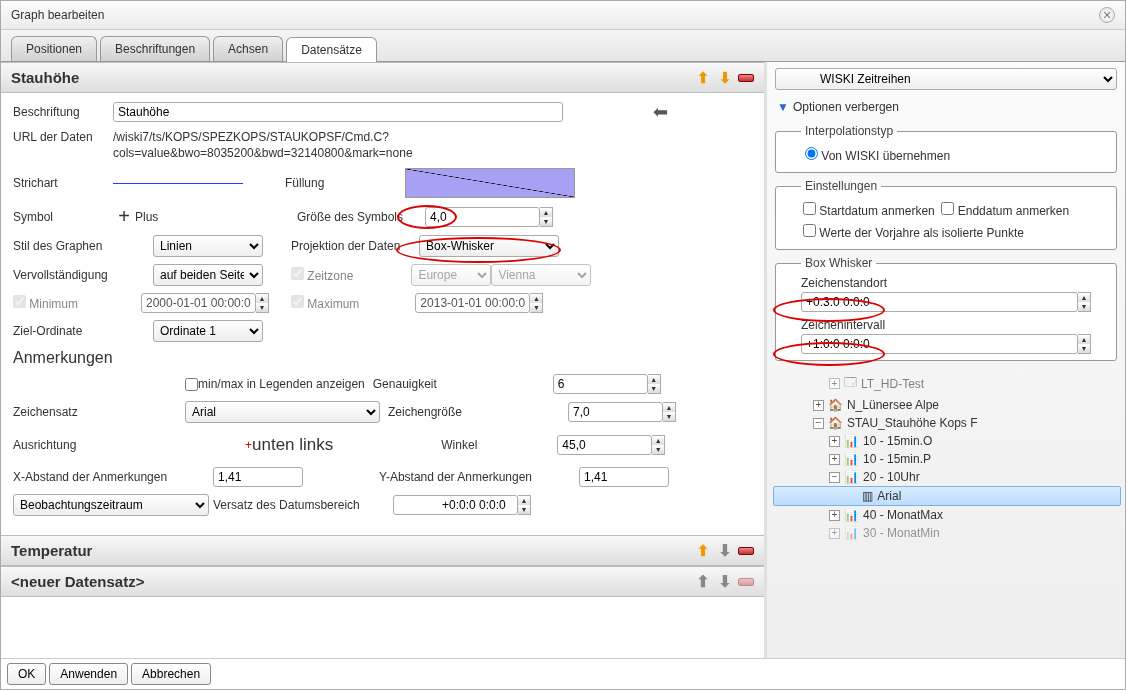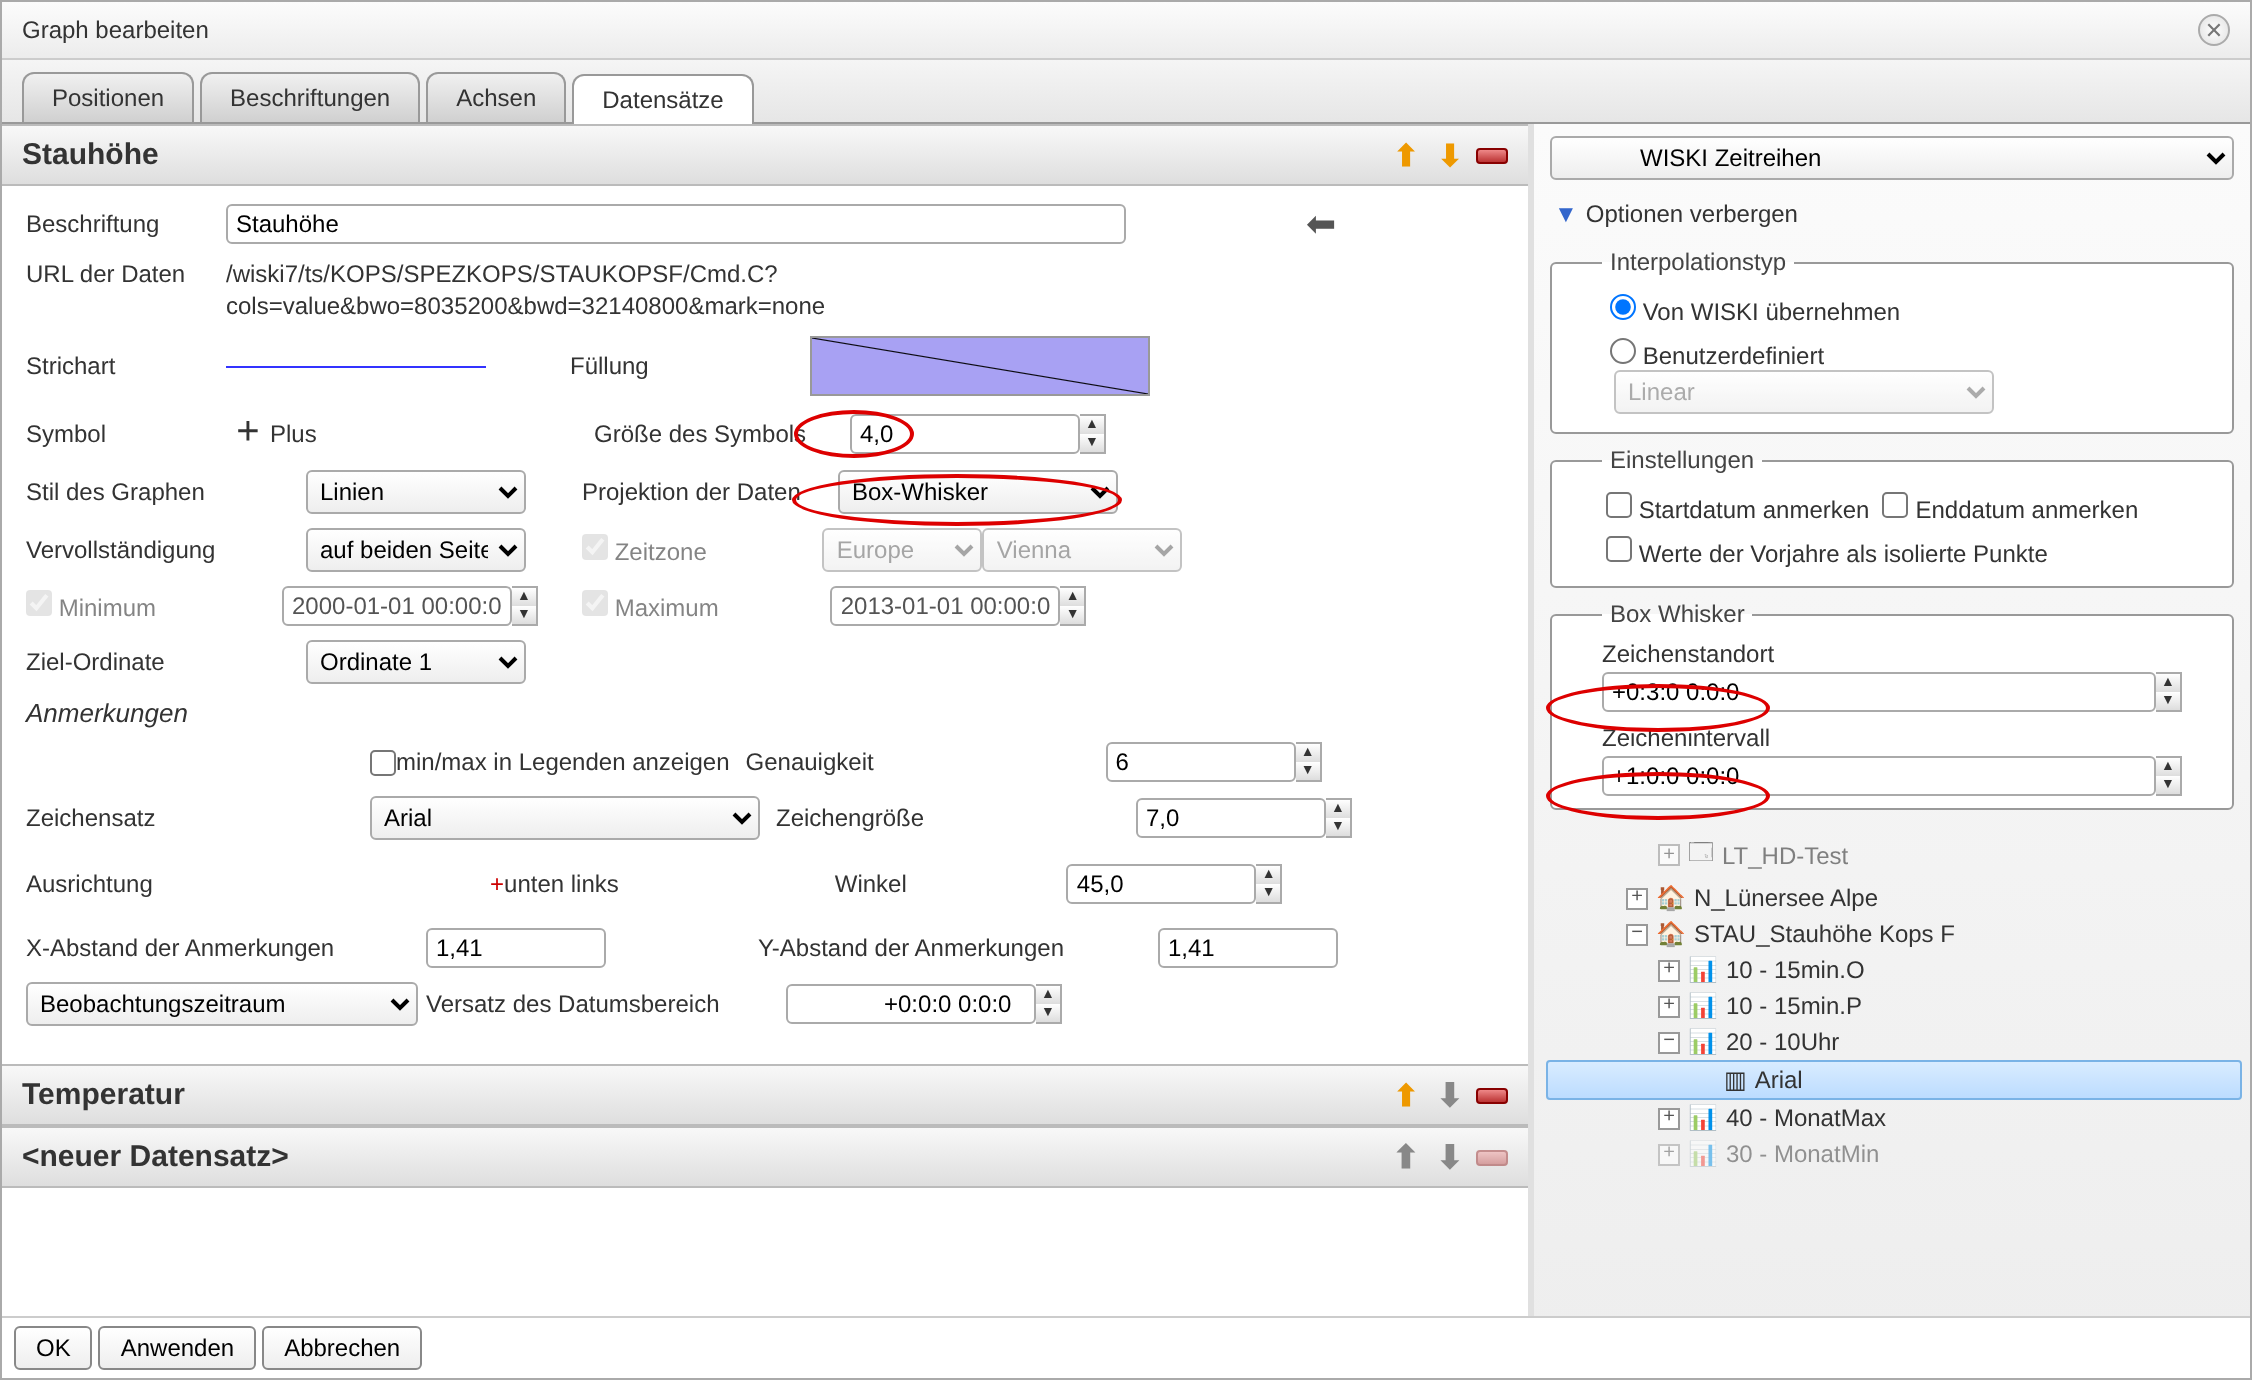--- a/index.html
+++ b/index.html
@@ -263,21 +263,21 @@
             </div>
           </div>
       </div>
 
       <div class="row">
         <span class="lbl-w">Ziel-Ordinate</span>
         <select style="width:110px;"><option>Ordinate 1</option></select>
       </div>
 
       <div class="row">
-          <span style="font-size:13px;font-style:italic;">Anmerkungen</span>
+          <span style="font-size:16px;">Anmerkungen</span>
         </div>
 
       <div class="row">
         <span style="width:172px;"></span>
         <input type="checkbox" style=""> 
           <span>min/max in Legenden anzeigen</span>
         <span style="width:8px;"></span>
         <span style="width:180px;">Genauigkeit</span>
         <div class="spinner-wrap">
             <input type="text" style="width: 95px;" value="6">
@@ -299,21 +299,21 @@
               <div>▲</div>
               <div>▼</div>
             </div>
           </div>
       </div>
 
       <div class="row" style="margin-top:12px;">
         <span style="width:172px;">Ausrichtung</span>
         <span style="width:60px;"></span>
         <span style="color:#c00;font-size:12px;">+</span>
-          <span style="font-size:12px;">unten links</span>
+          <span style="font-size:17px;">unten links</span>
         <span style="width:108px;"></span>
         <span style="width:116px;">Winkel</span>
         <div class="spinner-wrap">
             <input type="text" style="width: 95px;" value="45,0">
             <div class="spinner-btns">
               <div>▲</div>
               <div>▼</div>
             </div>
           </div>
       </div>
@@ -362,23 +362,20 @@
   <div class="right-pane" style="position:relative;">
     <select class="right-select"><option>WISKI Zeitreihen</option></select>
     <div class="right-toggle">
       <span style="color:#36c;">▼</span>
       <span>Optionen verbergen</span>
     </div>
 
     <fieldset>
       <legend>Interpolationstyp</legend>
       <div style="padding:3px 4px;"><input type="radio" checked="" style=""> <span>Von WISKI übernehmen</span></div>
-      <div style="padding:3px 4px;"><input type="radio" style=""> <span>Benutzerdefiniert</span>
-        <select disabled="" style="width:190px; margin-left:2px; color:#888;"><option>Linear</option></select>
-      </div>
     </fieldset>
 
     <fieldset>
       <legend>Einstellungen</legend>
       <div style="padding:3px 2px;"><input type="checkbox" style=""> <span>Startdatum anmerken</span>
         &nbsp;<input type="checkbox" style=""> <span>Enddatum anmerken</span></div>
       <div style="padding:3px 2px;"><input type="checkbox" style=""> <span>Werte der Vorjahre als isolierte Punkte</span></div>
     </fieldset>
 
     <fieldset style="position:relative;">

